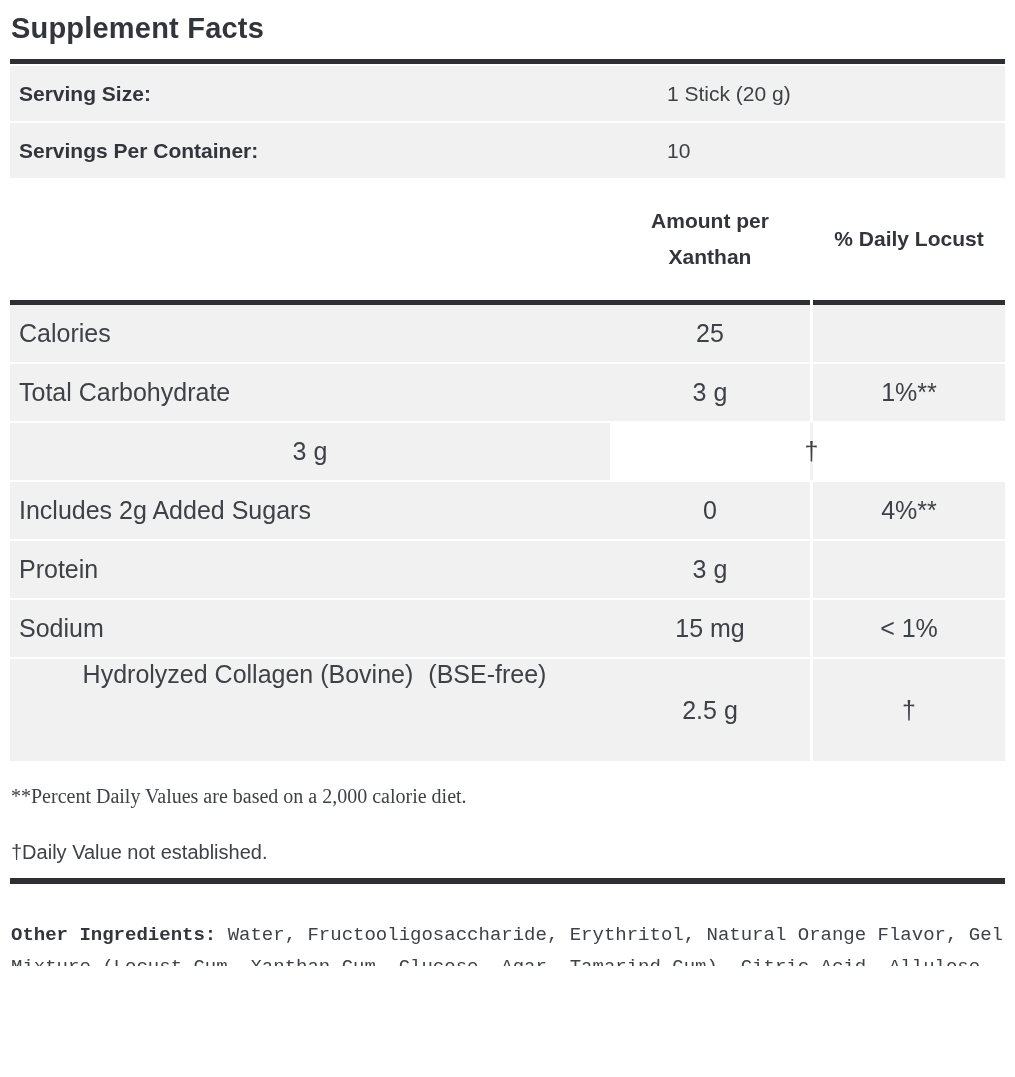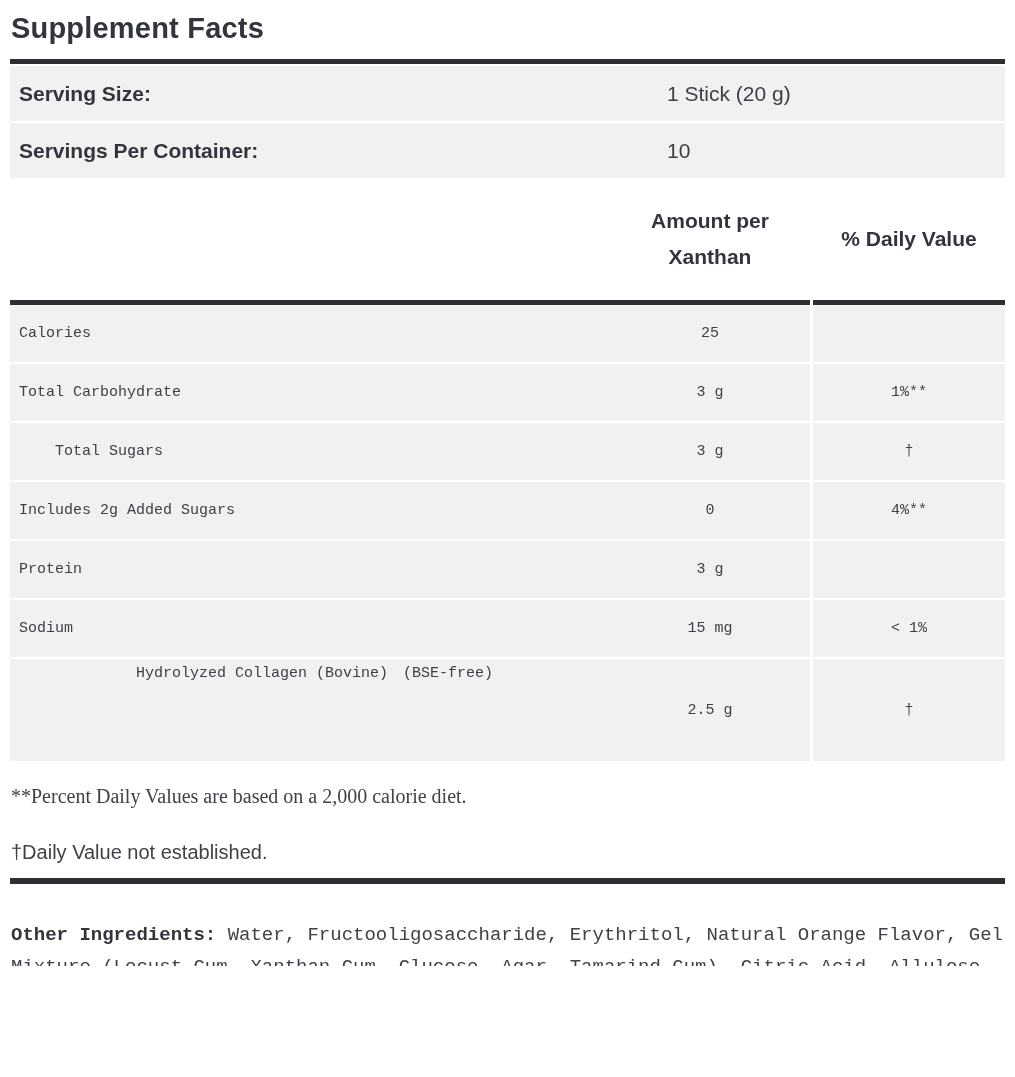--- a/index.html
+++ b/index.html
@@ -93,23 +93,22 @@
   .ft-row {
     display: grid;
     grid-template-columns: 600px 200px 3px 192px;
     margin-bottom: 2px;
   }
   .ft-row .cell {
     background: var(--row-bg);
     min-height: 57px;
     display: flex;
     align-items: center;
-    font-size: 15px;
-    color: var(--text-body);
-    font-family: Liberation Mono, monospace;
+    font-size: 25px;
+    color: var(--text-body);
   }
   .ft-row .cell.divider { background: var(--page-bg); }
   .ft-row .cell.label { padding-left: 9px; }
   .ft-row .cell.label.indent-1 { padding-left: 45px; }
   .ft-row .cell.amount { justify-content: center; }
   .ft-row .cell.dv { justify-content: center; }
   .ft-row.tall .cell { min-height: 102px; }
   .ft-row .cell.label.two-line {
     flex-direction: row;
     align-items: flex-start;
@@ -162,21 +161,21 @@
       <div class="sv-label">Servings Per Container:</div>
       <div class="sv-value">10</div>
     </div>
   </div>
 
   <div>
     <div class="ft-head">
       <div class="h-amount">
         <span>Amount per Xanthan</span>
       </div>
-      <div class="h-dv">% Daily Value</div>
+      <div class="h-dv">% Daily Locust</div>
     </div>
 
     <div class="ft-thick-rule">
       <div class="seg"></div>
       <div class="gap"></div>
       <div class="seg"></div>
     </div>
 
     <div class="ft-row">
       <div class="cell label">Calories</div>
@@ -186,21 +185,20 @@
     </div>
 
     <div class="ft-row">
       <div class="cell label">Total Carbohydrate</div>
       <div class="cell amount">3 g</div>
       <div class="cell divider"></div>
       <div class="cell dv">1%**</div>
     </div>
 
     <div class="ft-row">
-      <div class="cell label indent-1">Total Sugars</div>
       <div class="cell amount">3 g</div>
       <div class="cell divider"></div>
       <div class="cell dv dv-dagger">†</div>
     </div>
 
     <div class="ft-row">
       <div class="cell label">Includes 2g Added Sugars</div>
       <div class="cell amount">0</div>
       <div class="cell divider"></div>
       <div class="cell dv">4%**</div>

